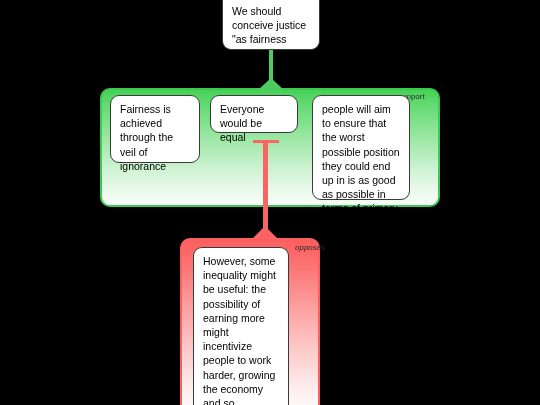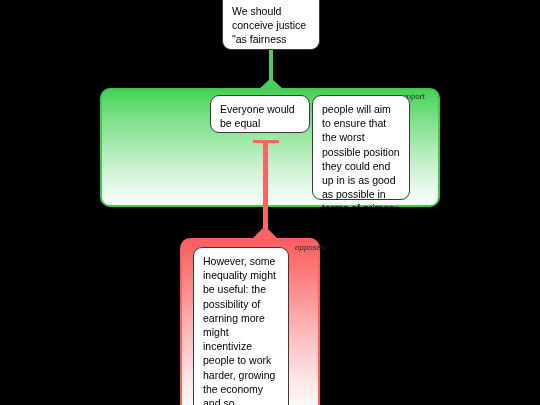--- a/index.html
+++ b/index.html
@@ -132,21 +132,21 @@
     top: 226px;
     width: 0;
     height: 0;
     border-left: 13px solid transparent;
     border-right: 13px solid transparent;
     border-bottom: 13px solid #fb6464;
   }
 
   
   #reason-veil     { left: 110px; top: 95px;  width: 90px;  height: 68px; }
-  #reason-equal    { left: 210px; top: 95px;  width: 100px;  height: 38px; }
+  #reason-equal    { left: 210px; top: 95px;  width: 88px;  height: 38px; }
   #reason-primary  { left: 312px; top: 95px;  width: 98px;  height: 105px; }
 
   
   #objection-inequality {
     left: 193px;
     top: 247px;
     width: 96px;
     height: 158px;
     border-bottom: none;
     border-radius: 9px 9px 0 0;
@@ -158,20 +158,21 @@
 <div id="canvas">
 
   <div class="claim-box" id="root-claim">We should conceive justice "as fairness</div>
 
   <div class="connector" id="connector-support-stem"></div>
   <div class="connector" id="connector-support-head"></div>
 
   <div class="panel" id="support-panel"></div>
   <div class="panel-label" id="support-label">support</div>
 
+  <div class="claim-box" id="reason-veil">Fairness is achieved through the veil of ignorance</div>
 
   <div class="claim-box" id="reason-equal">Everyone would be equal</div>
 
   <div class="claim-box" id="reason-primary">people will aim to ensure that the worst possible position they could end up in is as good as possible in terms of primary goods</div>
 
   <div class="connector" id="connector-opposes-bar"></div>
   <div class="connector" id="connector-opposes-stem"></div>
   <div class="connector" id="connector-opposes-head"></div>
 
   <div class="panel" id="opposes-panel"></div>

